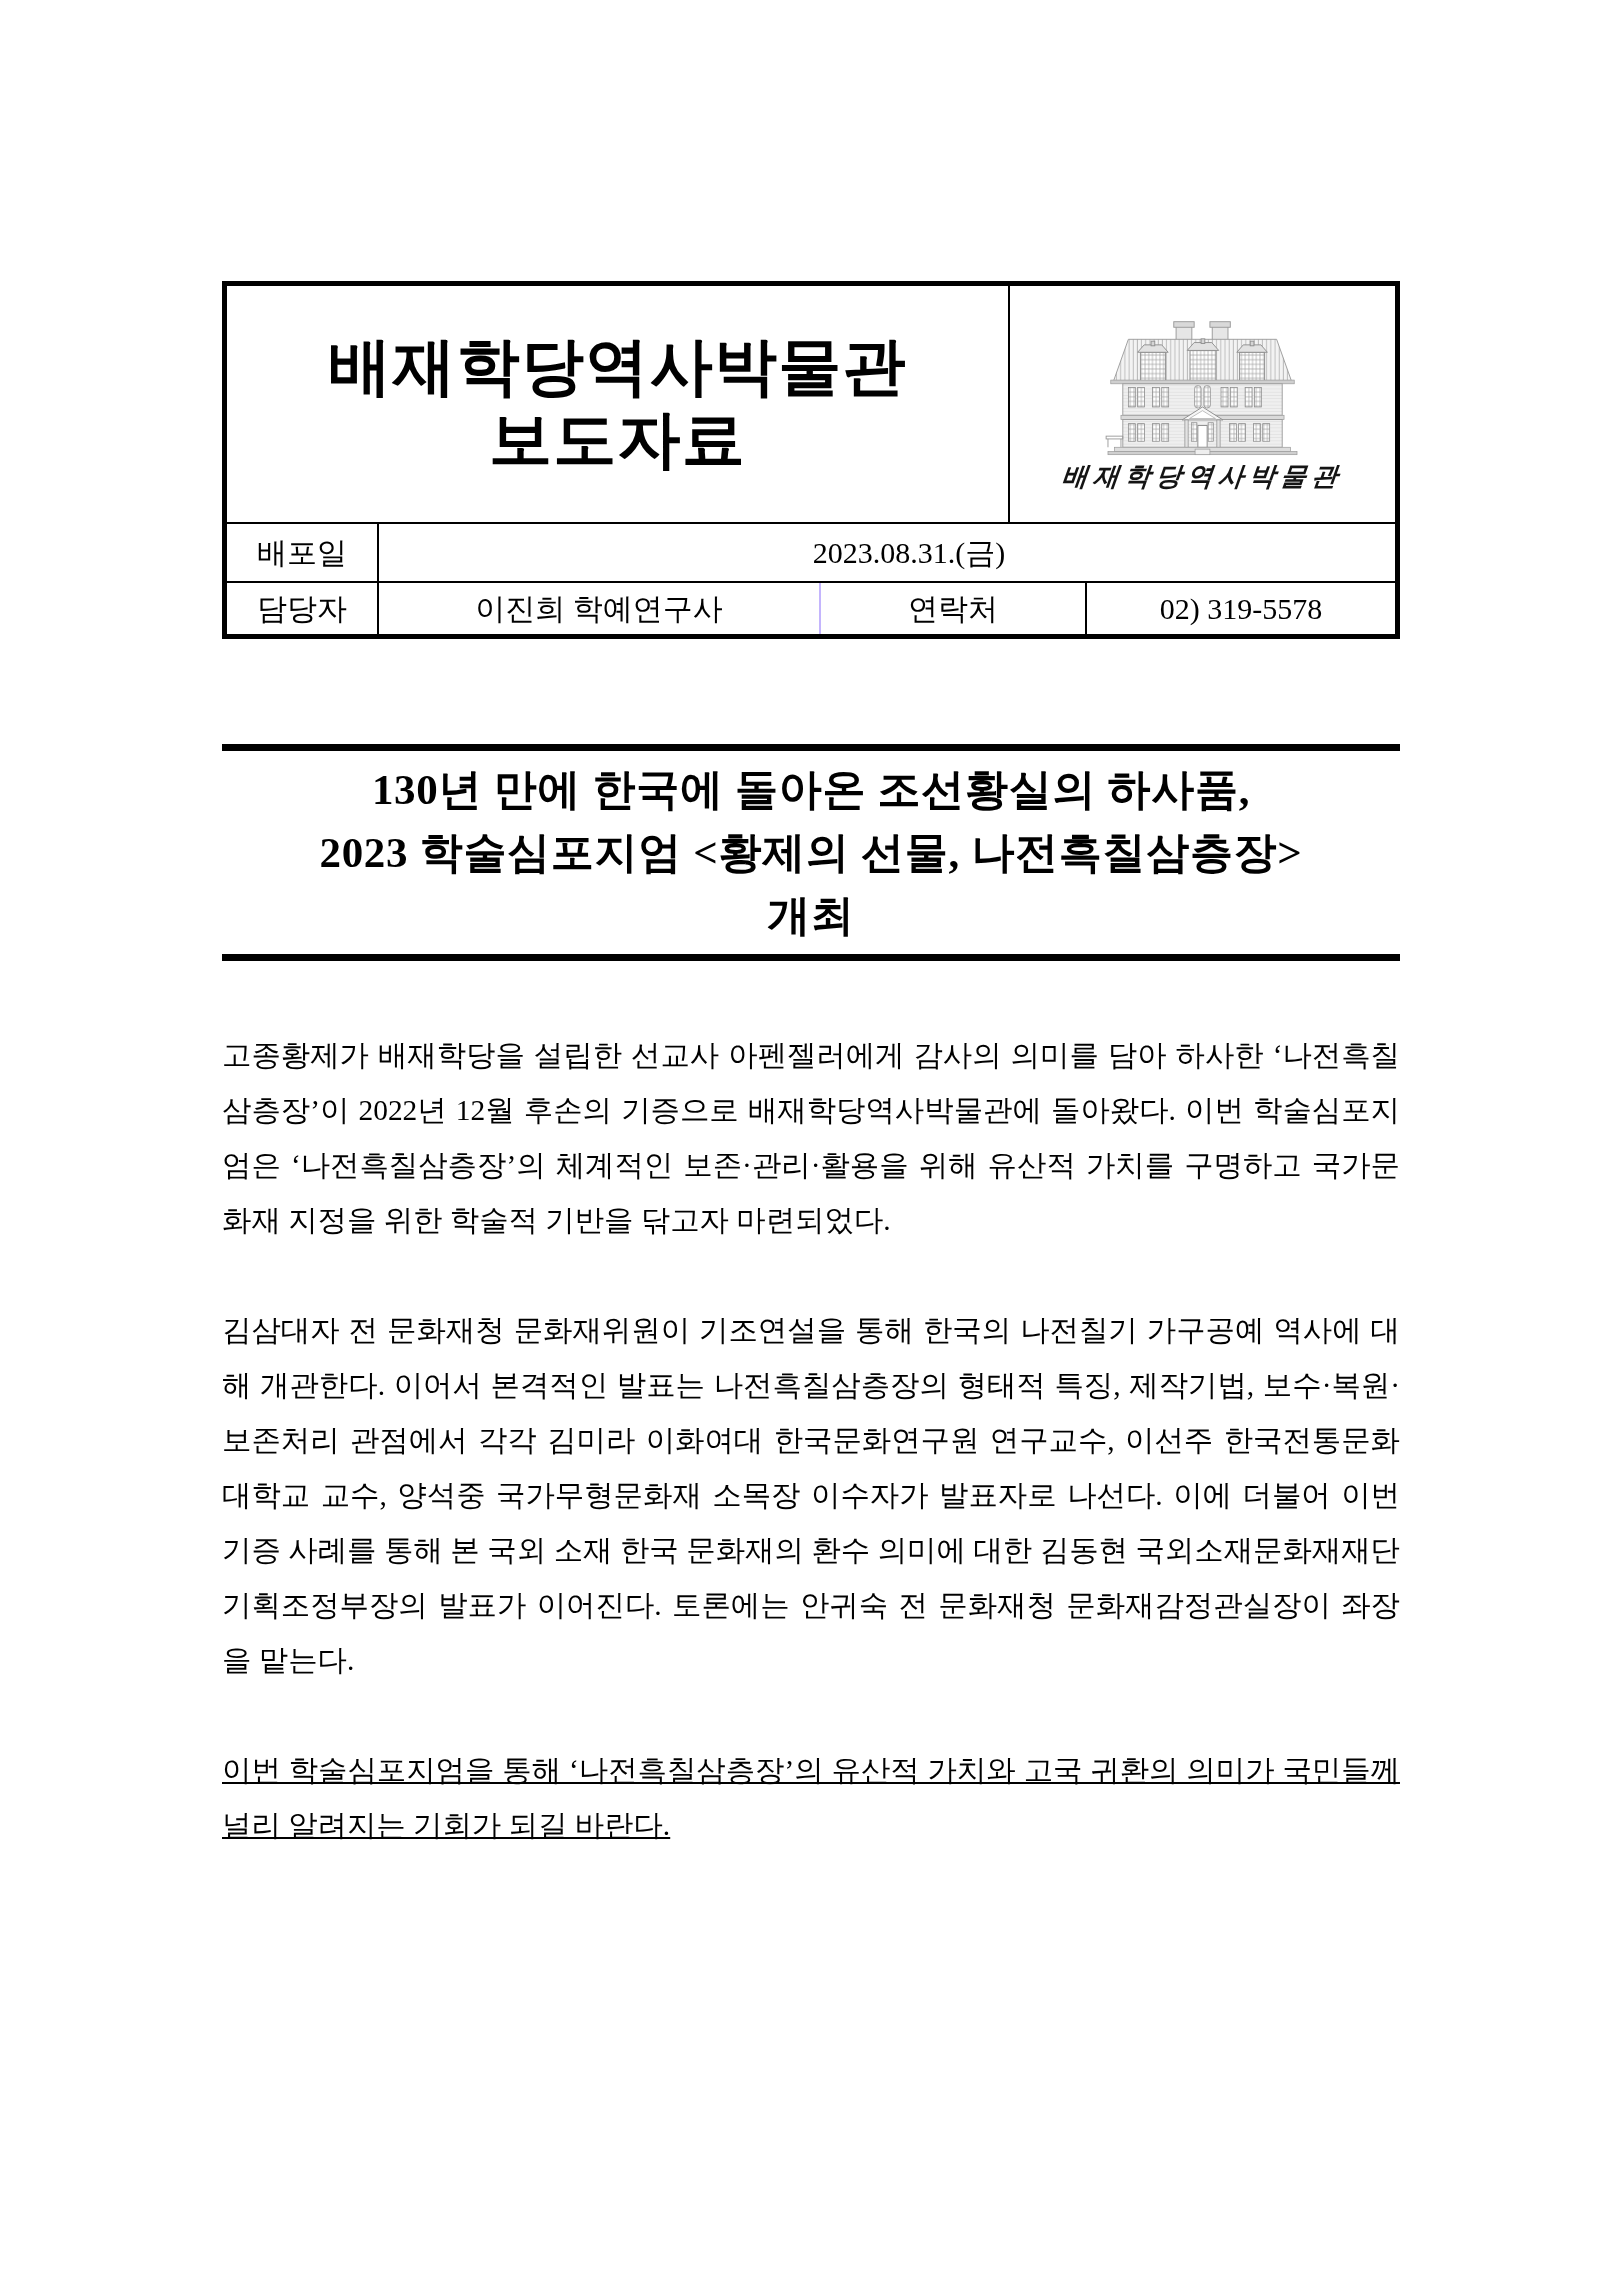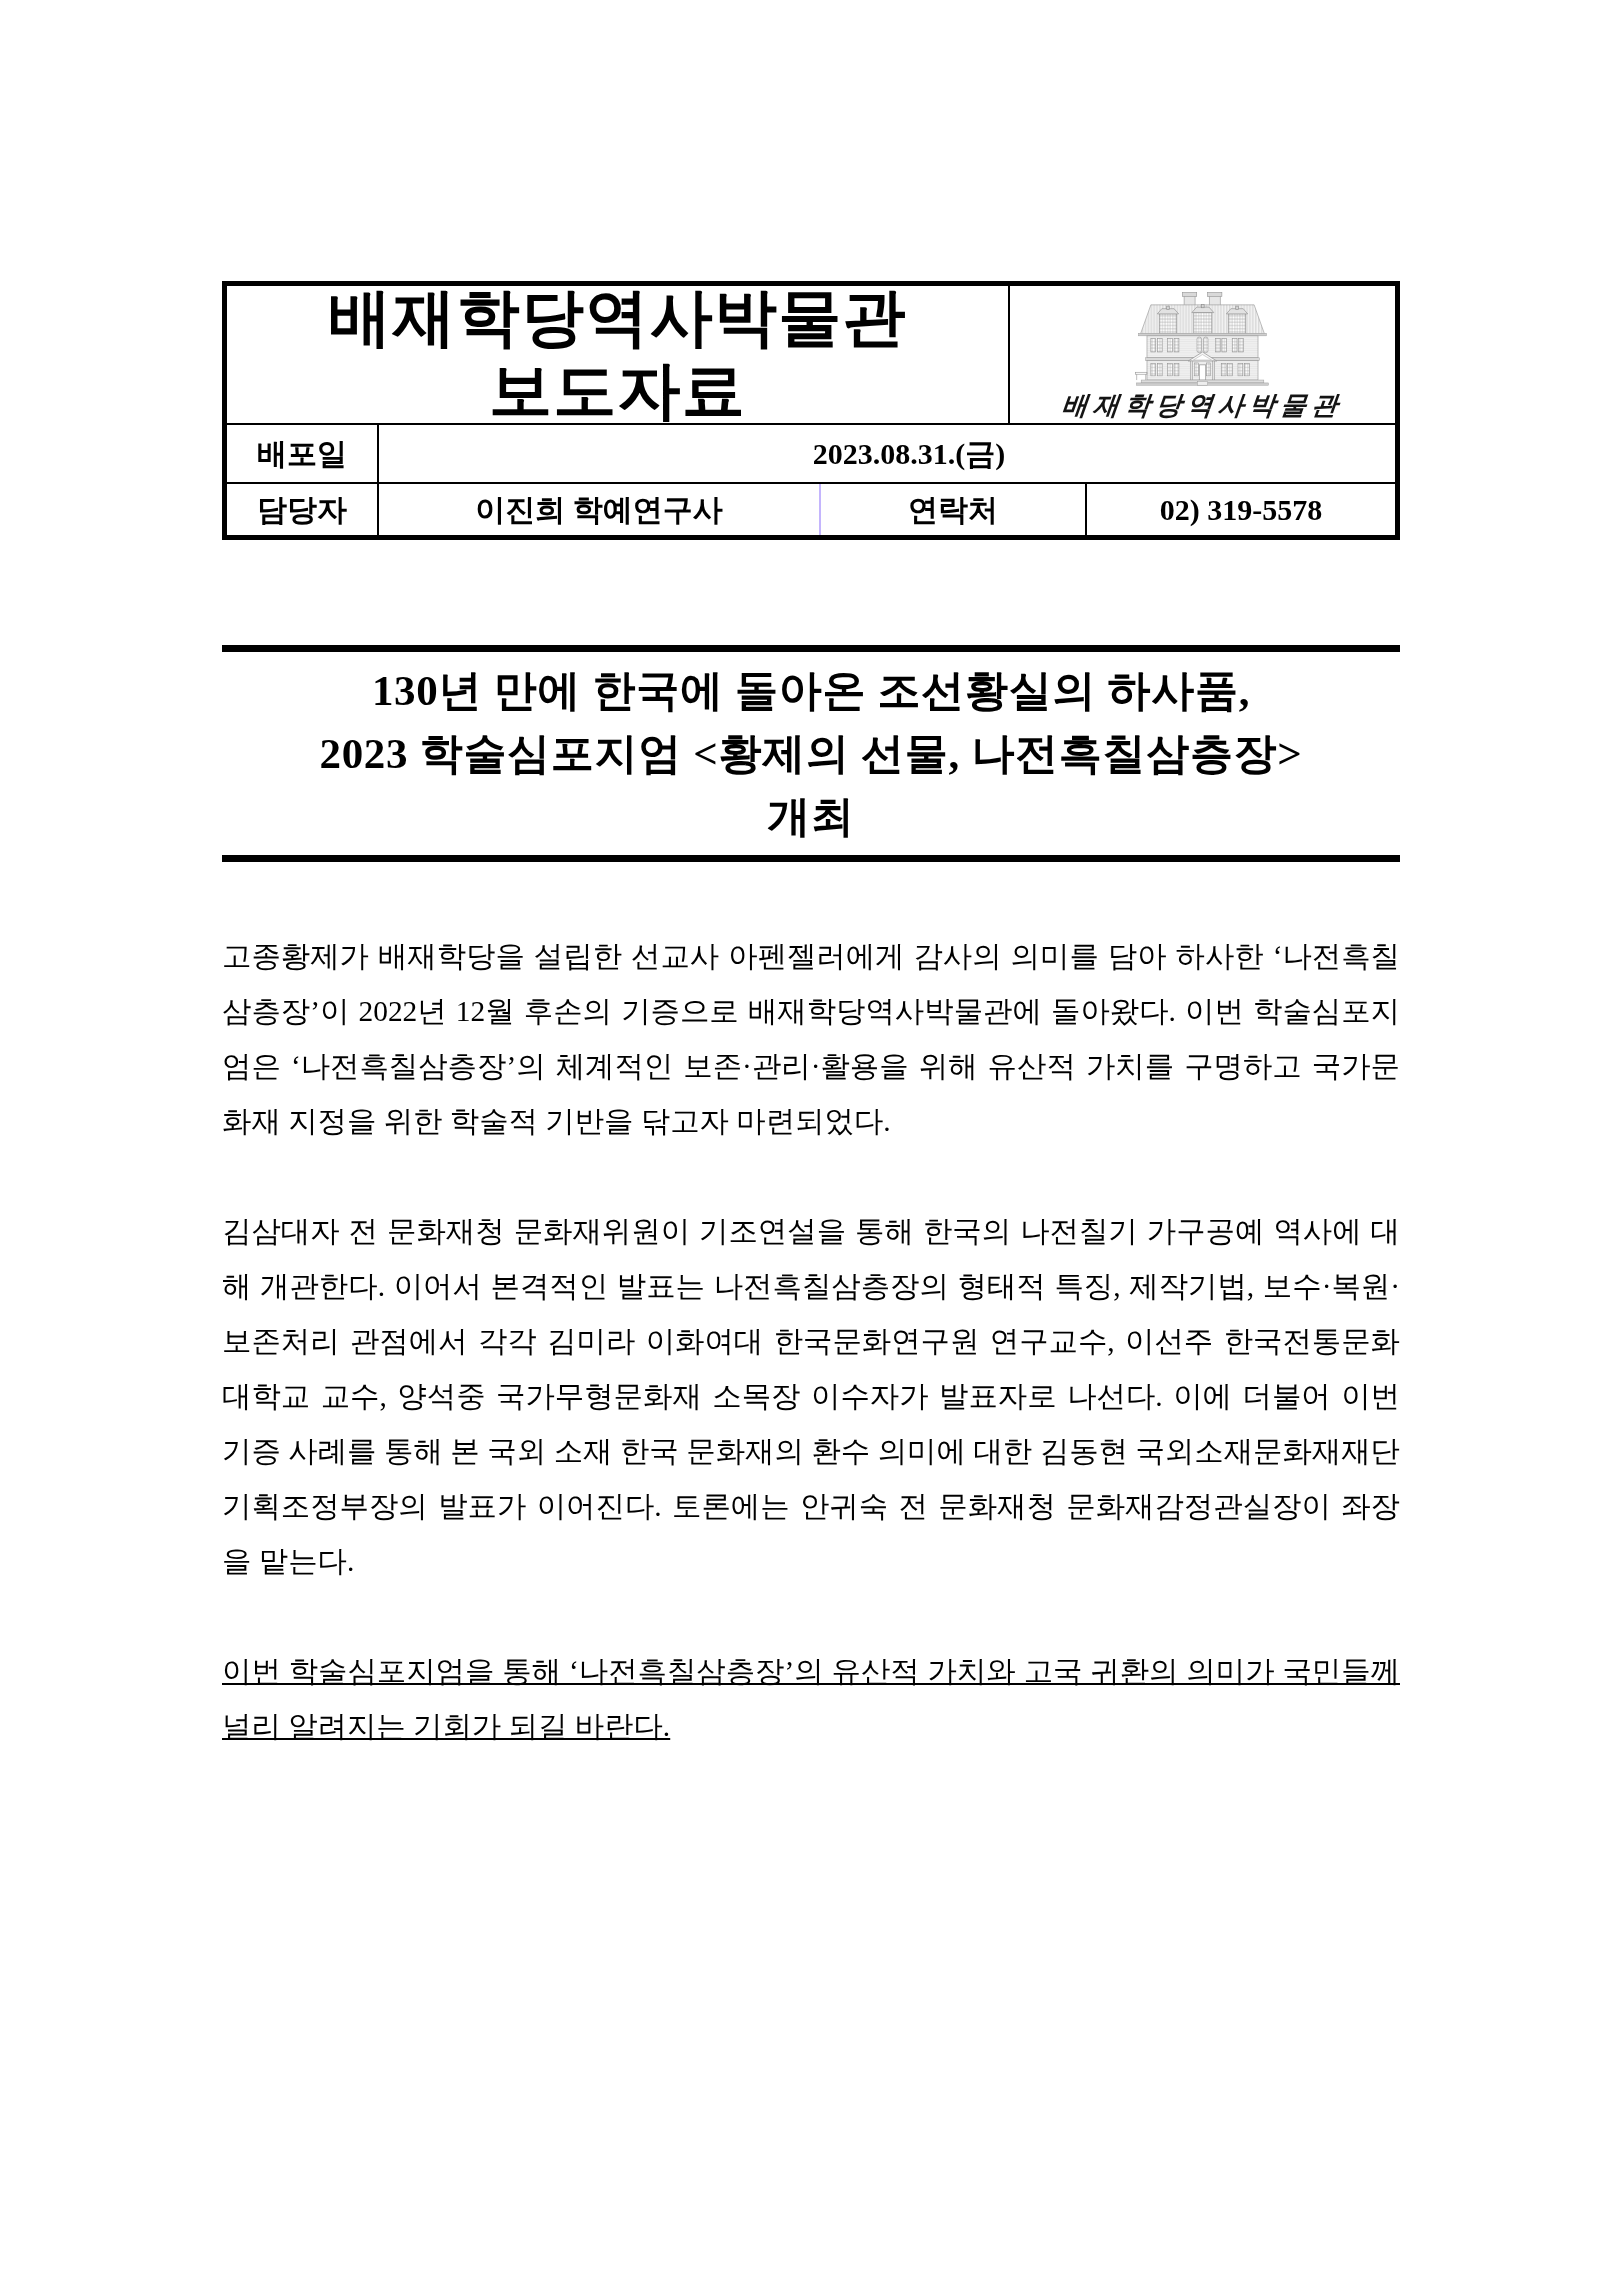--- a/index.html
+++ b/index.html
@@ -14,21 +14,21 @@
   }
 
   
   .header-table {
     width:1178px;
     box-sizing:border-box;
     border:5.9px solid #000;
     background:#fff;
   }
   .ht-row { display:flex; box-sizing:border-box; }
-  .row-title { height:139px; border-bottom:2px solid #000; }
+  .row-title { height:238px; border-bottom:2px solid #000; }
   .title-cell {
     width:783px; box-sizing:border-box;
     border-right:2px solid #000;
     display:flex; flex-direction:column;
     align-items:center; justify-content:center;
     gap:2.6px;
   }
   .org-title, .doc-type {
     font-size:63px; font-weight:bold; line-height:1.12;
     letter-spacing:1.3px; white-space:nowrap;
@@ -44,21 +44,20 @@
     letter-spacing:5.2px; color:#141414;
     transform:skewX(-6deg);
     white-space:nowrap;
   }
   .row-date { height:59px; border-bottom:2px solid #000; }
   .row-contact { height:51px; }
   .cell {
     display:flex; align-items:center; justify-content:center;
     box-sizing:border-box; font-size:30px; line-height:1;
     white-space:nowrap;
-    font-weight:bold;
   }
   .c-label1 { width:152px; border-right:2px solid #000; }
   .c-date   { flex:1;padding-left:44px; }
   .c-person { width:442px; border-right:2px solid #c4b5fd; }
   .c-phone-label { width:266px; border-right:2px solid #000; }
   .c-phone  { flex:1; }
 
   
   .headline {
     width:1178px; box-sizing:border-box;

